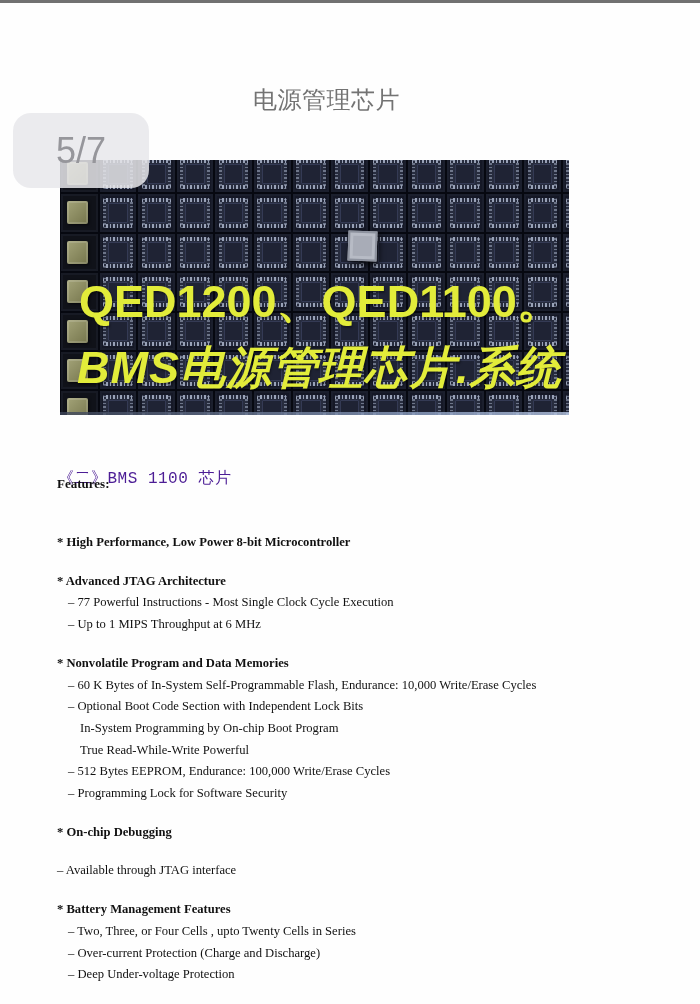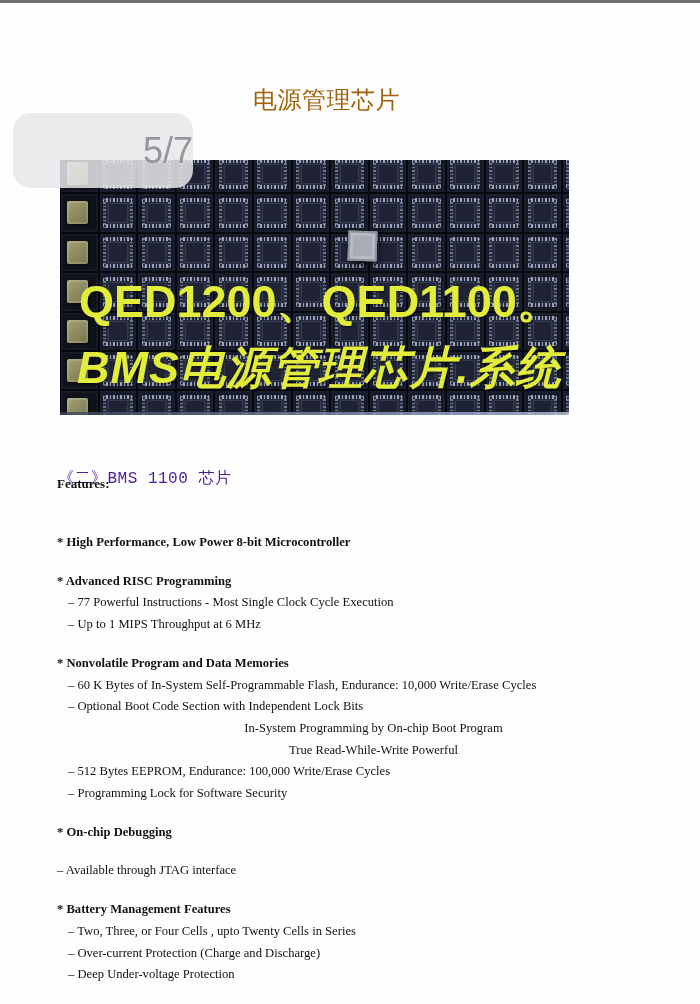--- a/index.html
+++ b/index.html
@@ -1,20 +1,20 @@
 <!DOCTYPE html>
 <html><head>
 <meta charset="utf-8">
 <style>
   html,body{margin:0;padding:0;background:#ffffff;}
   .page{position:relative;width:700px;height:1004px;background:#fefefe;overflow:hidden;
         font-family:"Liberation Serif", serif;color:#151515;}
   .top-bar{position:absolute;left:0;top:0;width:700px;height:3px;background:#717171;}
 
-  .doc-title{position:absolute;left:253px;top:84px;font-size:24px;color:#a16207;
+  .doc-title{position:absolute;left:253px;top:84px;font-size:24px;color:#737373;
              font-family:Liberation Serif, serif;letter-spacing:0.5px;}
 
   
   .hero{position:absolute;left:60px;top:160px;width:509px;height:255px;overflow:hidden;
         background:linear-gradient(180deg,#12141e,#0b0d14);}
   .chip-grid{position:absolute;left:0;top:-6px;width:600px;display:flex;flex-wrap:wrap;}
   .cell{width:38.6px;height:39.4px;box-sizing:border-box;background:#151826;
         border:1px solid #060810;position:relative;box-shadow:inset 0 0 0 2px #1b1f2d;}
   .qfp{position:absolute;inset:3.5px;background-color:#272c3e;border-radius:2px;
        background-image:
@@ -37,36 +37,36 @@
   .hero-caption{position:absolute;left:0;width:100%;
                 font-family:"Liberation Sans", sans-serif;font-weight:bold;
                 font-size:45px;line-height:50px;color:#e2ec3a;white-space:nowrap;
                 text-shadow:1px 2px 2px rgba(0,0,0,0.35);}
   .cap1{top:117px;left:19px;}
   .cap2{top:183px;left:17px;letter-spacing:1px;font-style:italic;}
   .hero-edge{position:absolute;left:0;bottom:0;width:100%;height:3px;
              background:linear-gradient(90deg,#3c4457,#8fa2c4 70%,#b9c9e6);opacity:0.8;}
 
   
-  .badge{position:absolute;left:13px;top:113px;width:180px;height:75px;
+  .badge{position:absolute;left:13px;top:113px;width:136px;height:75px;
          background:rgba(231,231,235,0.85);border-radius:18px;z-index:5;
-         display:flex;align-items:center;justify-content:flex-end;
+         display:flex;align-items:center;justify-content:center;
          font-family:"Liberation Sans", sans-serif;font-size:36px;color:#96969b;}
 
   
   .section-heading{position:absolute;left:58px;top:468px;font-size:16px;color:#4c1d95;
                    font-family:Liberation Mono, monospace;letter-spacing:0.5px;}
   .features-label{position:absolute;left:57px;top:476px;font-size:13px;font-weight:bold;color:#111;}
   .features-list{position:absolute;left:57px;top:515px;width:610px;
                  font-size:12.6px;line-height:21.7px;color:#111;}
   .feature-line{white-space:nowrap;}
   .feature-line.bold{font-weight:bold;}
   .indent-0{padding-left:0;margin-top:17px;}
   .indent-1{padding-left:11px;}
-  .indent-2{padding-left:23px;text-align:center;}
+  .indent-2{padding-left:23px;}
 </style>
 </head>
 <body>
 
 <div class="page">
 
   <div class="top-bar"></div>
 
   <div class="doc-title">电源管理芯片</div>
 
@@ -399,21 +399,21 @@
   </div>
 
   <div class="section-heading">《二》BMS 1100  芯片</div>
 
   <div class="features-label">Features:</div>
 
   <div class="features-list">
 
       <div class="feature-line indent-0 bold">* High Performance, Low Power 8-bit Microcontroller</div>
 
-      <div class="feature-line indent-0 bold">* Advanced RISC Programming</div>
+      <div class="feature-line indent-0 bold">* Advanced JTAG Architecture</div>
 
       <div class="feature-line indent-1">– 77 Powerful Instructions - Most Single Clock Cycle Execution</div>
 
       <div class="feature-line indent-1">– Up to 1 MIPS Throughput at 6 MHz</div>
 
       <div class="feature-line indent-0 bold">* Nonvolatile Program and Data Memories</div>
 
       <div class="feature-line indent-1">– 60 K Bytes of In-System Self-Programmable Flash, Endurance: 10,000 Write/Erase Cycles</div>
 
       <div class="feature-line indent-1">– Optional Boot Code Section with Independent Lock Bits</div>

